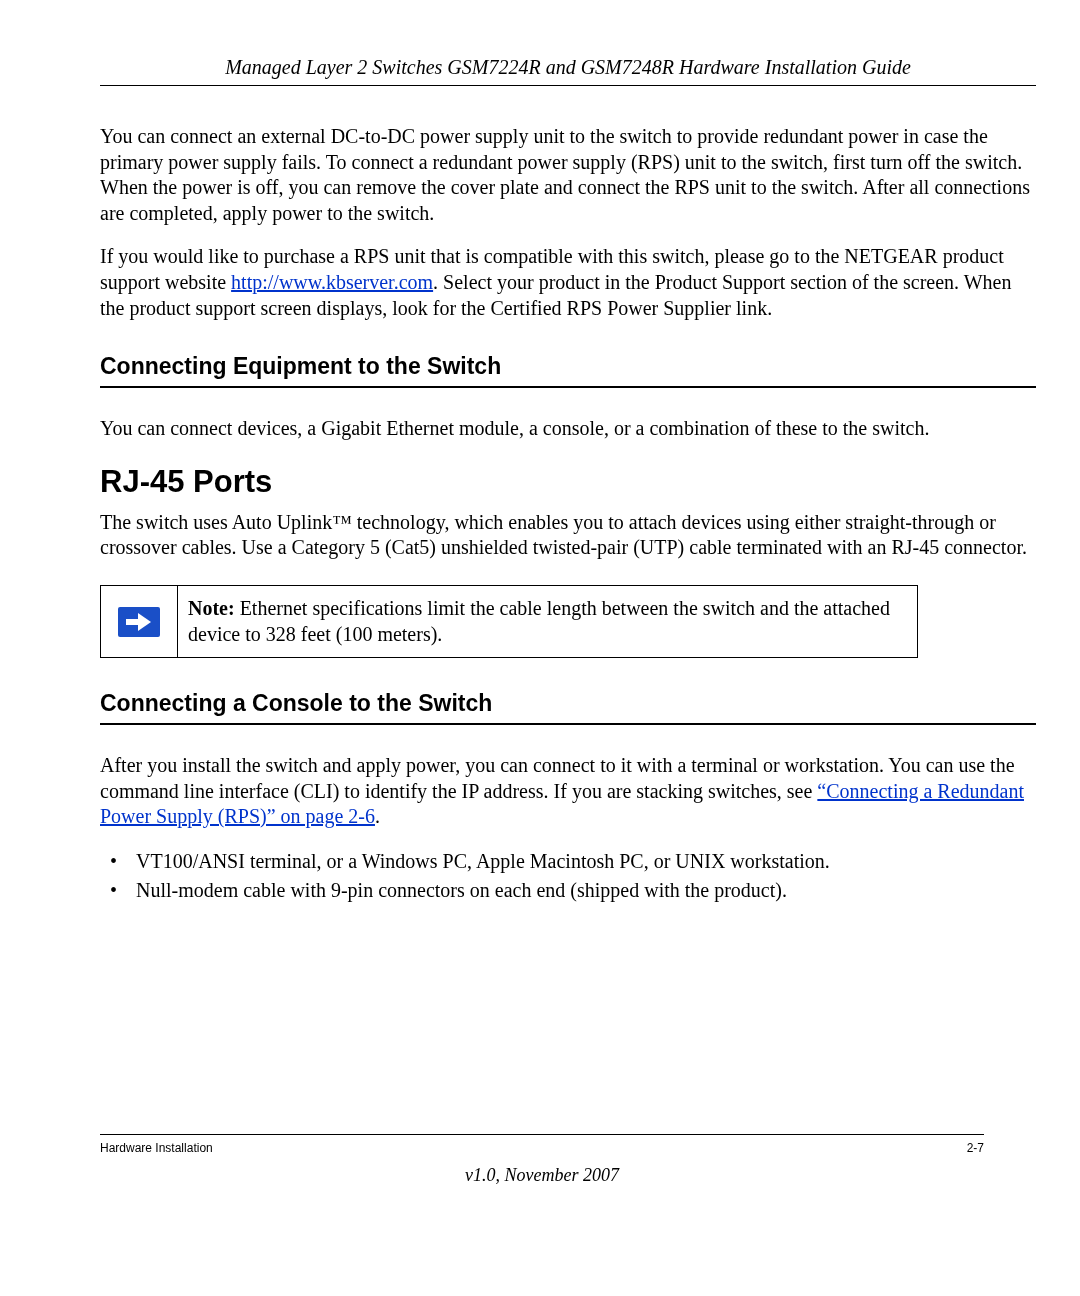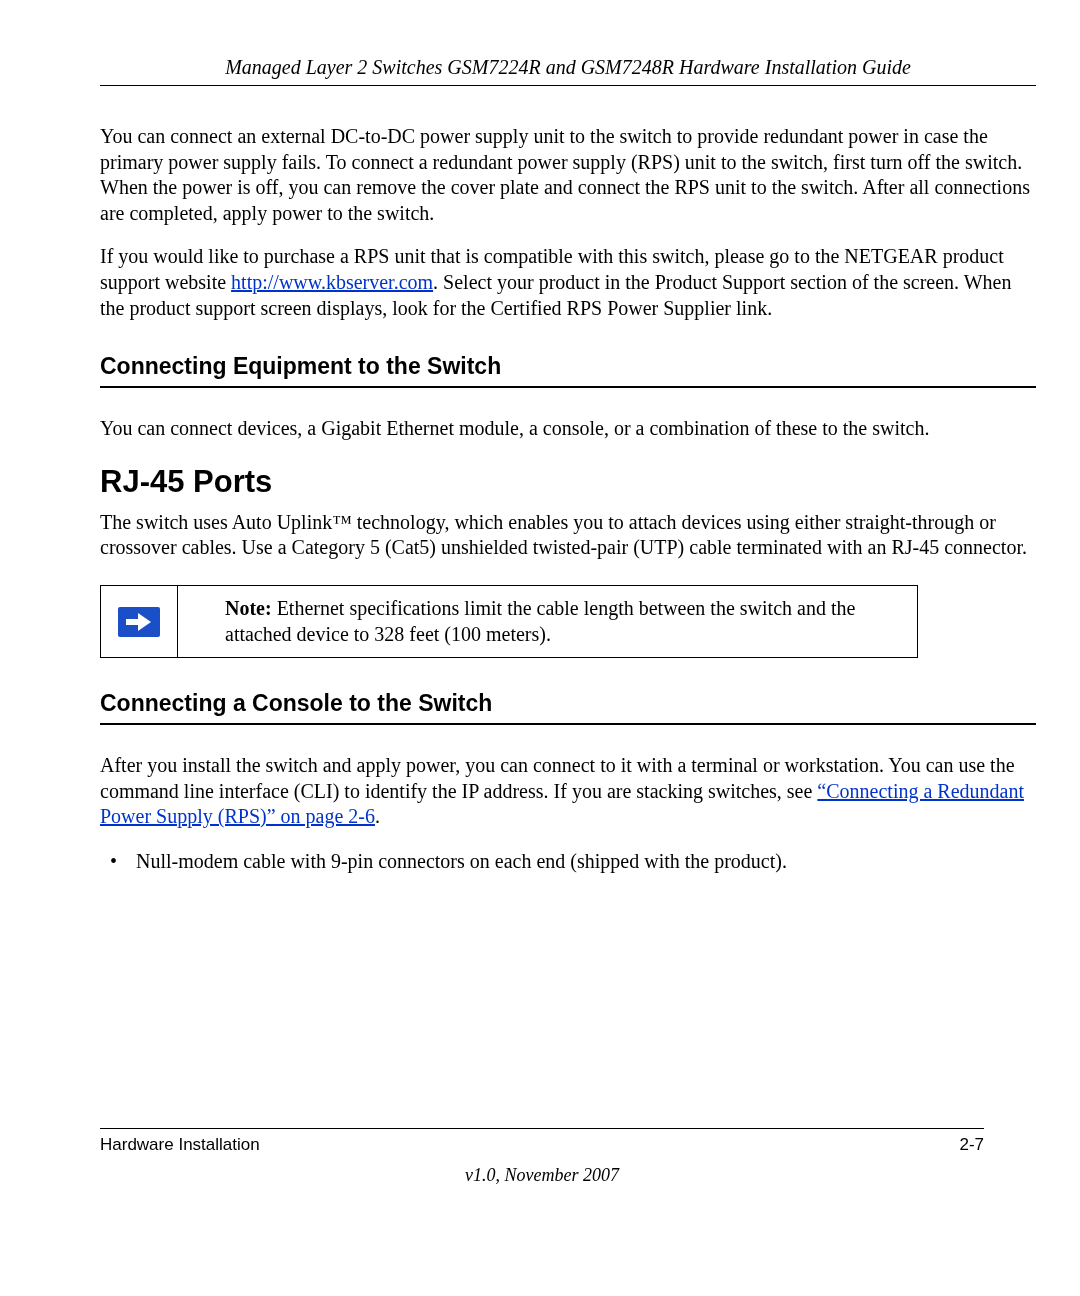--- a/index.html
+++ b/index.html
@@ -57,21 +57,20 @@
     font-family: Arial, Helvetica, sans-serif;
     font-weight: bold;
     font-size: 31px;
     margin: 22px 0 10px 0;
   }
   .note-table {
     display: flex;
     border: 1.5px solid #000;
     margin: 24px 0 28px 0;
     width: 816px;
-    gap: 37px;
   }
   .note-icon-cell {
     border-right: 1.5px solid #000;
     width: 60px;
     display: flex;
     align-items: center;
     justify-content: center;
     padding: 14px 8px;
   }
   .note-text-cell {
@@ -134,21 +133,21 @@
   }
   .footer-rule {
     border: none;
     border-top: 1.5px solid #000;
     margin: 0 0 6px 0;
   }
   .footer-row {
     display: flex;
     justify-content: space-between;
     font-family: Arial, Helvetica, sans-serif;
-    font-size: 17px;
+    font-size: 12px;
   }
   .footer-version {
     text-align: center;
     font-style: italic;
     font-size: 18px;
     margin-top: 10px;
   }
 </style>
 </head>
 <body>
@@ -184,20 +183,21 @@
 
   <h1 class="section">Connecting a Console to the Switch</h1>
   <hr class="section-rule">
 
   <p>
     <span>After you install the switch and apply power, you can connect to it with a terminal or workstation. You can use the command line interface (CLI) to identify the IP address. If you are stacking switches, see </span><a href="#" class="xref">“Connecting a Redundant Power Supply (RPS)” on page 2-6</a><span>.</span>
   </p>
 
 
   <ul class="bullets">
+    <li>VT100/ANSI terminal, or a Windows PC, Apple Macintosh PC, or UNIX workstation.</li>
     <li>Null-modem cable with 9-pin connectors on each end (shipped with the product).</li>
   </ul>
 
   <div class="footer">
     <hr class="footer-rule">
     <div class="footer-row">
       <span>Hardware Installation</span>
       <span>2-7</span>
     </div>
     <div class="footer-version">v1.0, November 2007</div>

